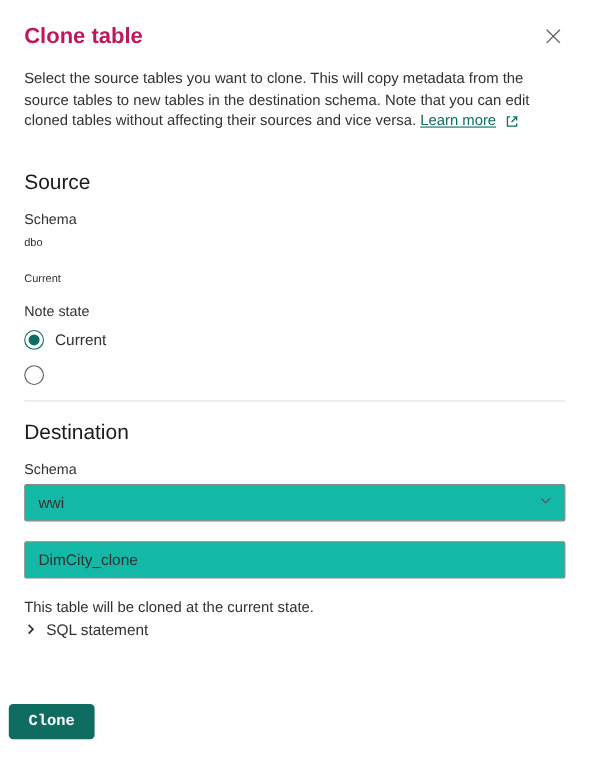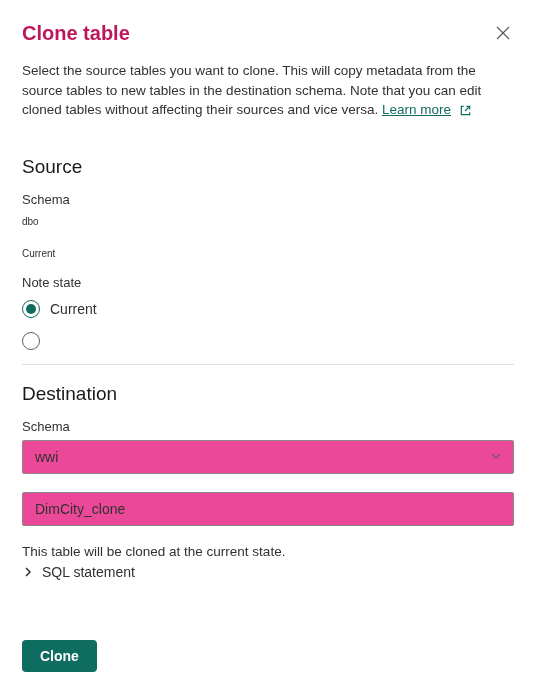--- a/index.html
+++ b/index.html
@@ -129,21 +129,21 @@
     .select-wrapper {
       position: relative;
       margin-top: 6px;
     }
     .select-input, .text-input {
       width: 100%;
       padding: 8px 12px;
       font-size: 14px;
       border: 1px solid #8a8886;
       border-radius: 2px;
-      background: #ec4899;
+      background: #14b8a6;
       color: #323130;
       font-family: inherit;
     }
     .select-input {
       padding-right: 36px;
       cursor: pointer;
       text-align: left;
     }
     .chevron-down {
       position: absolute;
@@ -181,21 +181,22 @@
       height: 12px;
     }
     .expander-label {
       font-size: 14px;
       font-weight: 400;
       color: #323130;
     }
     .footer {
       position: absolute;
       bottom: 22px;
-      left: 22px;
+      left: 8px;
+      font-family: Liberation Mono, monospace;
     }
     .primary-btn {
       background: #0f6c61;
       color: #fff;
       border: none;
       padding: 8px 18px;
       font-size: 14px;
       font-weight: 600;
       border-radius: 4px;
       cursor: pointer;

